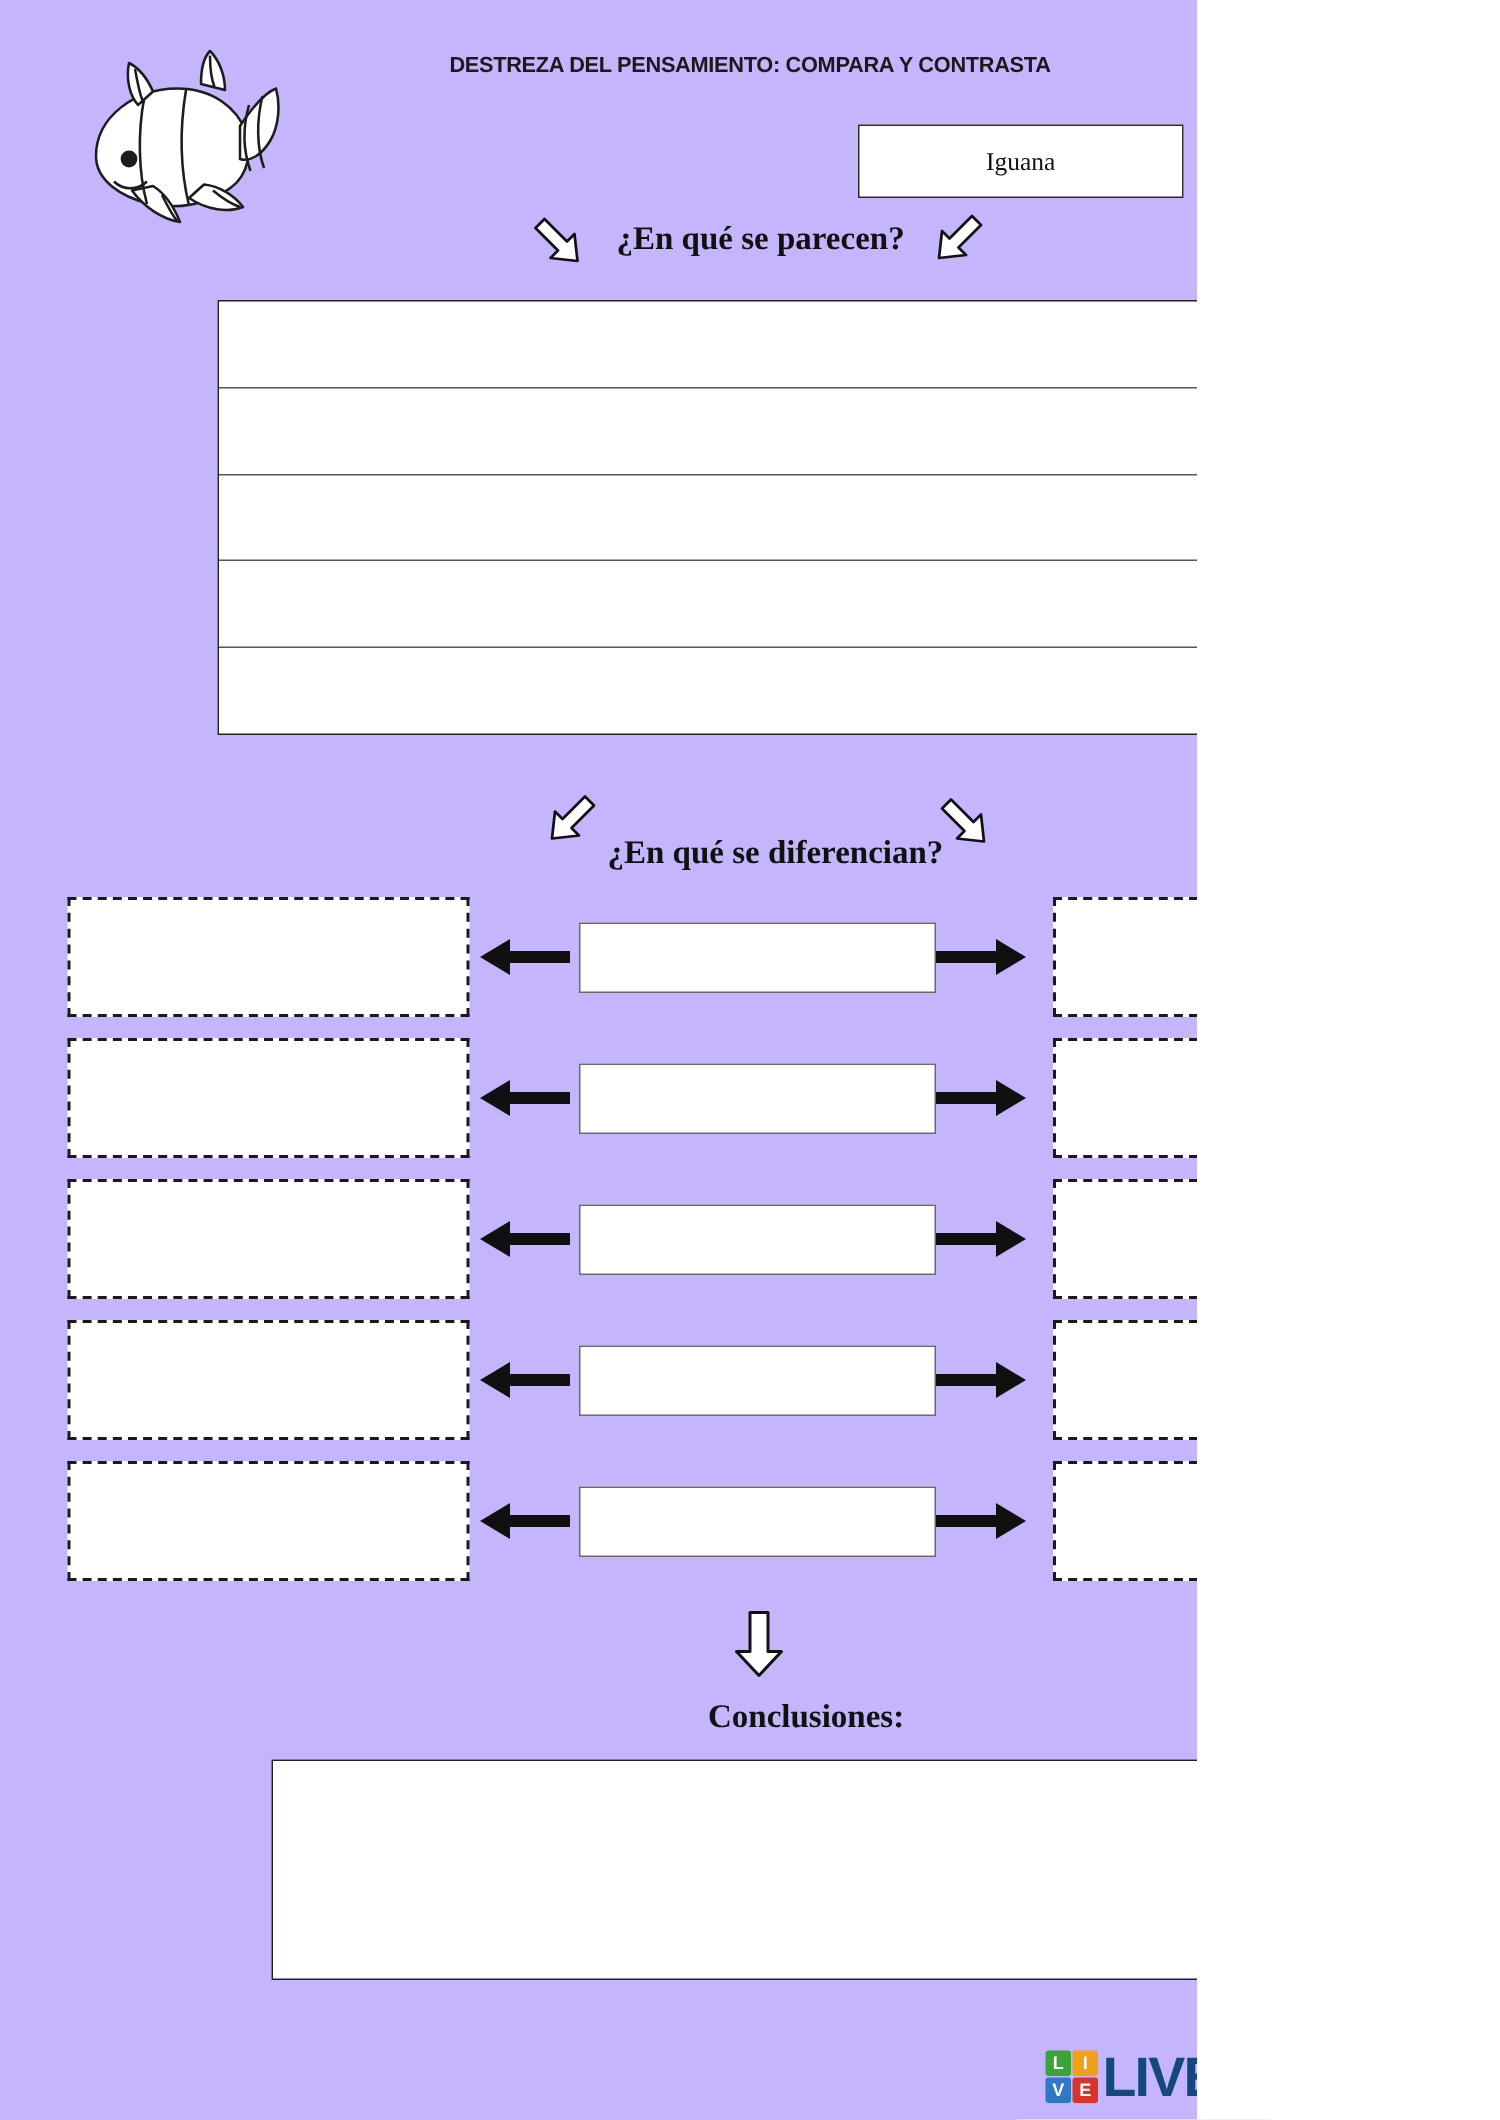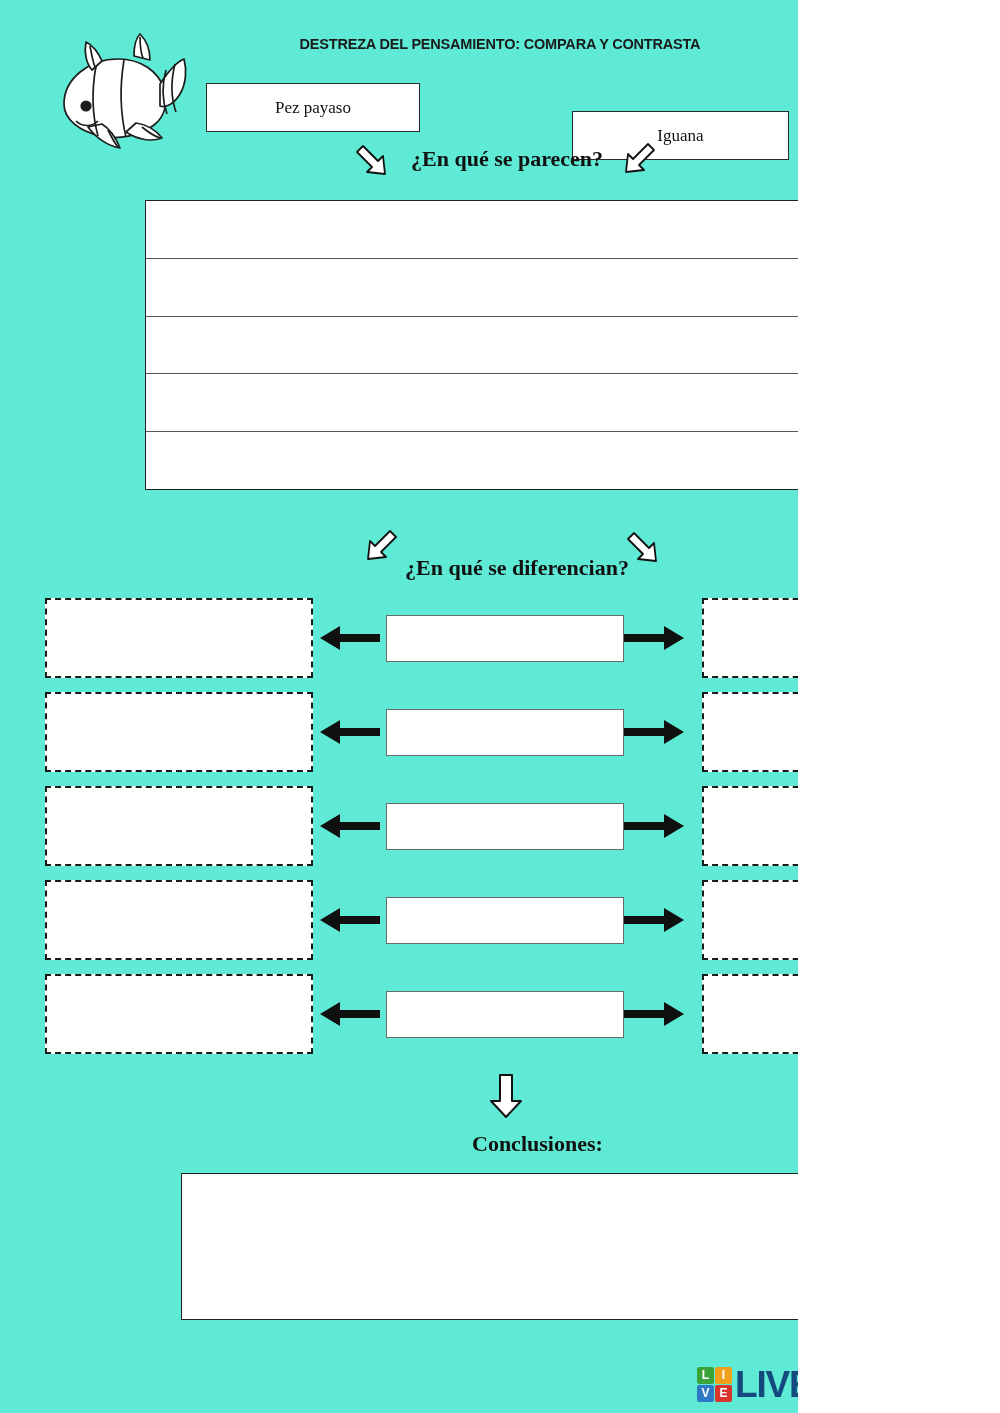--- a/index.html
+++ b/index.html
@@ -7,21 +7,21 @@
     padding: 0;
     background: #ffffff;
   }
   body {
     font-family: "Liberation Serif", serif;
   }
   #page {
     position: relative;
     width: 798px;
     height: 1413px;
-    background: #5eead4;
+    background: #c4b5fd;
     overflow: hidden;
   }
   
   .worksheet-title {
     position: absolute;
     left: 230px;
     top: 36px;
     width: 540px;
     text-align: center;
     font-family: "Liberation Sans", sans-serif;
@@ -40,21 +40,21 @@
     position: absolute;
     border: 1.6px solid #2b2b2b;
     background: #fff;
     display: flex;
     align-items: center;
     justify-content: center;
     font-size: 17px;
     color: #111;
   }
   #name-box-left  { left: 206px; top: 83px; width: 212px; height: 47px; }
-  #name-box-right { left: 572px; top: 83px; width: 215px; height: 47px; margin-top: 28px; }
+  #name-box-right { left: 572px; top: 83px; width: 215px; height: 47px; }
 
   
   .prompt-text {
     position: absolute;
     font-weight: bold;
     font-size: 22px;
     color: #111;
     white-space: nowrap;
   }
   #prompt-similar   { left: 411px; top: 146px; }
@@ -221,23 +221,20 @@
       <path d="M34 40 C40 44 45 48 49 52"></path>
       <path d="M40 48 C45 53 49 58 52 62"></path>
       <path d="M118 86 C124 90 128 96 129 102"></path>
       <path d="M8 60 C16 58 26 58 34 60"></path>
       <path d="M96 122 C104 126 114 126 120 122"></path>
       <path d="M44 14 C50 17 54 22 56 28"></path>
       <path d="M56 28 C62 30 66 34 68 39"></path>
     </g>
   </svg>
 
-  <div class="name-box" id="name-box-left">
-    <span>Pez payaso</span>
-  </div>
   <div class="name-box" id="name-box-right">
     <span>Iguana</span>
   </div>
 
   <svg class="arrow-svg" id="arrow-sim-left" viewBox="0 0 42 42">
     <path d="M6 4 L21 19 L26 14 L28 32 L10 30 L15 25 L0 10 Z" transform="translate(5,3)" fill="#ffffff" stroke="#111" stroke-width="1.8" stroke-linejoin="round"></path>
   </svg>
   <div class="prompt-text" id="prompt-similar">¿En qué se parecen?</div>
   <svg class="arrow-svg" id="arrow-sim-right" viewBox="0 0 42 42">
     <path d="M34 6 L19 21 L24 26 L6 28 L8 10 L13 15 L28 0 Z" transform="translate(1,5)" fill="#ffffff" stroke="#111" stroke-width="1.8" stroke-linejoin="round"></path>

